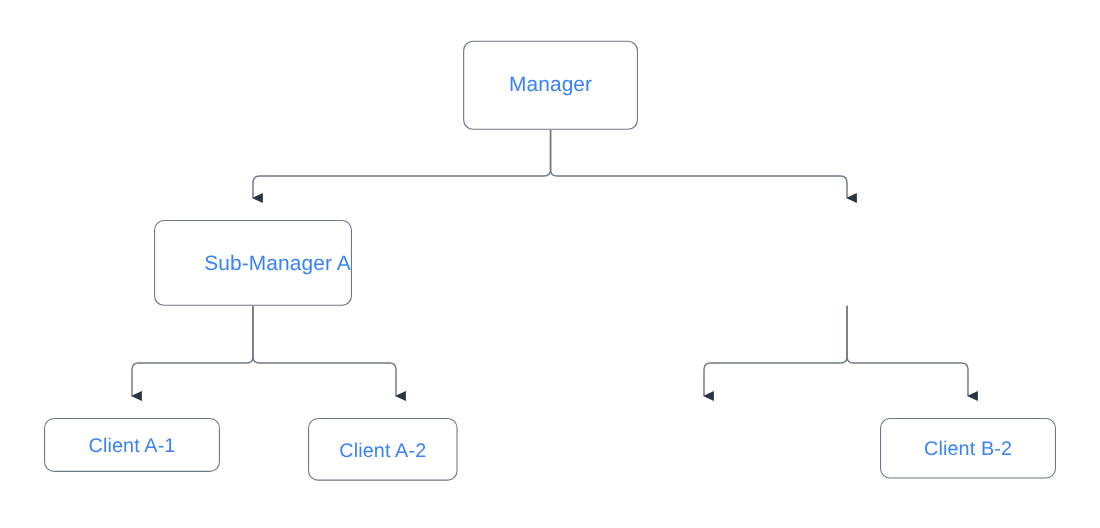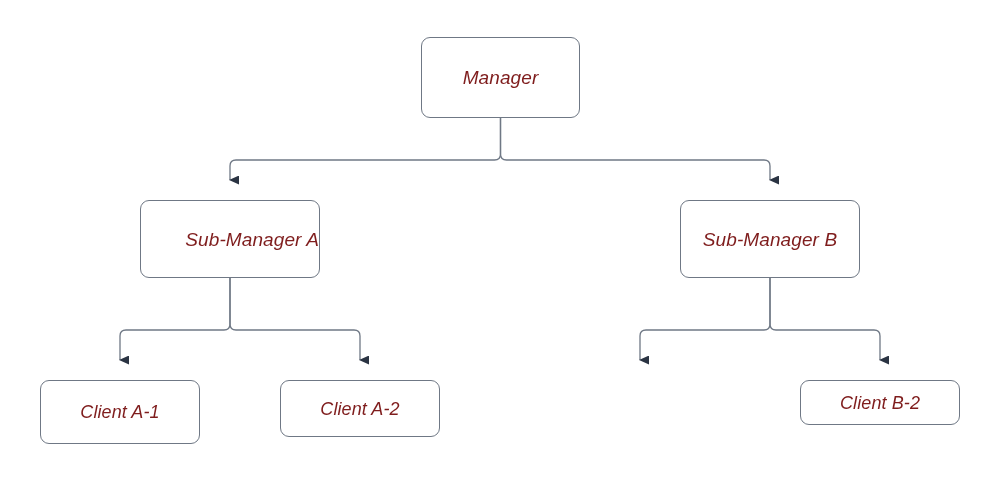--- a/index.html
+++ b/index.html
@@ -30,35 +30,34 @@
     box-sizing: border-box;
     background: #ffffff;
     border: 1.3px solid #6f7885;
     border-radius: 9px;
     display: flex;
     align-items: center;
     justify-content: center;
     z-index: 2;
   }
   .node-label {
-    color: #7f1d1d;
+    color: #3b82f6;
     font-size: 19px;
     line-height: 1;
     letter-spacing: 0.1px;
     white-space: nowrap;
     text-align: center;
-    font-style: italic;
   }
   .node.level-root  { left: 421px; top: 37px;  width: 159px; height: 81px; }
   .node.level-mid-a { left: 140px; top: 200px; width: 180px; height: 78px; justify-content: flex-end; }
   .node.level-mid-b { left: 680px; top: 200px; width: 180px; height: 78px; }
-  .node.leaf-a1     { left: 40px;  top: 380px; width: 160px; height: 64px; }
-  .node.leaf-a2     { left: 280px; top: 380px; width: 160px; height: 57px; }
+  .node.leaf-a1     { left: 40px;  top: 380px; width: 160px; height: 49px; }
+  .node.leaf-a2     { left: 280px; top: 380px; width: 136px; height: 57px; }
   .node.leaf-b1     { left: 560px; top: 380px; width: 160px; height: 57px; }
-  .node.leaf-b2     { left: 800px; top: 380px; width: 160px; height: 45px; }
+  .node.leaf-b2     { left: 800px; top: 380px; width: 160px; height: 55px; }
   .node.leaf-a1 .node-label,
   .node.leaf-a2 .node-label,
   .node.leaf-b1 .node-label,
   .node.leaf-b2 .node-label { font-size: 18px; }
 </style>
 </head>
 <body>
 
 <div id="canvas">
 
@@ -83,23 +82,20 @@
   </svg>
 
   <div class="node level-root">
     <span class="node-label">Manager</span>
   </div>
 
   <div class="node level-mid-a">
     <span class="node-label">Sub-Manager A</span>
   </div>
 
-  <div class="node level-mid-b">
-    <span class="node-label">Sub-Manager B</span>
-  </div>
 
   <div class="node leaf-a1">
     <span class="node-label">Client A-1</span>
   </div>
 
   <div class="node leaf-a2">
     <span class="node-label">Client A-2</span>
   </div>
 
 

